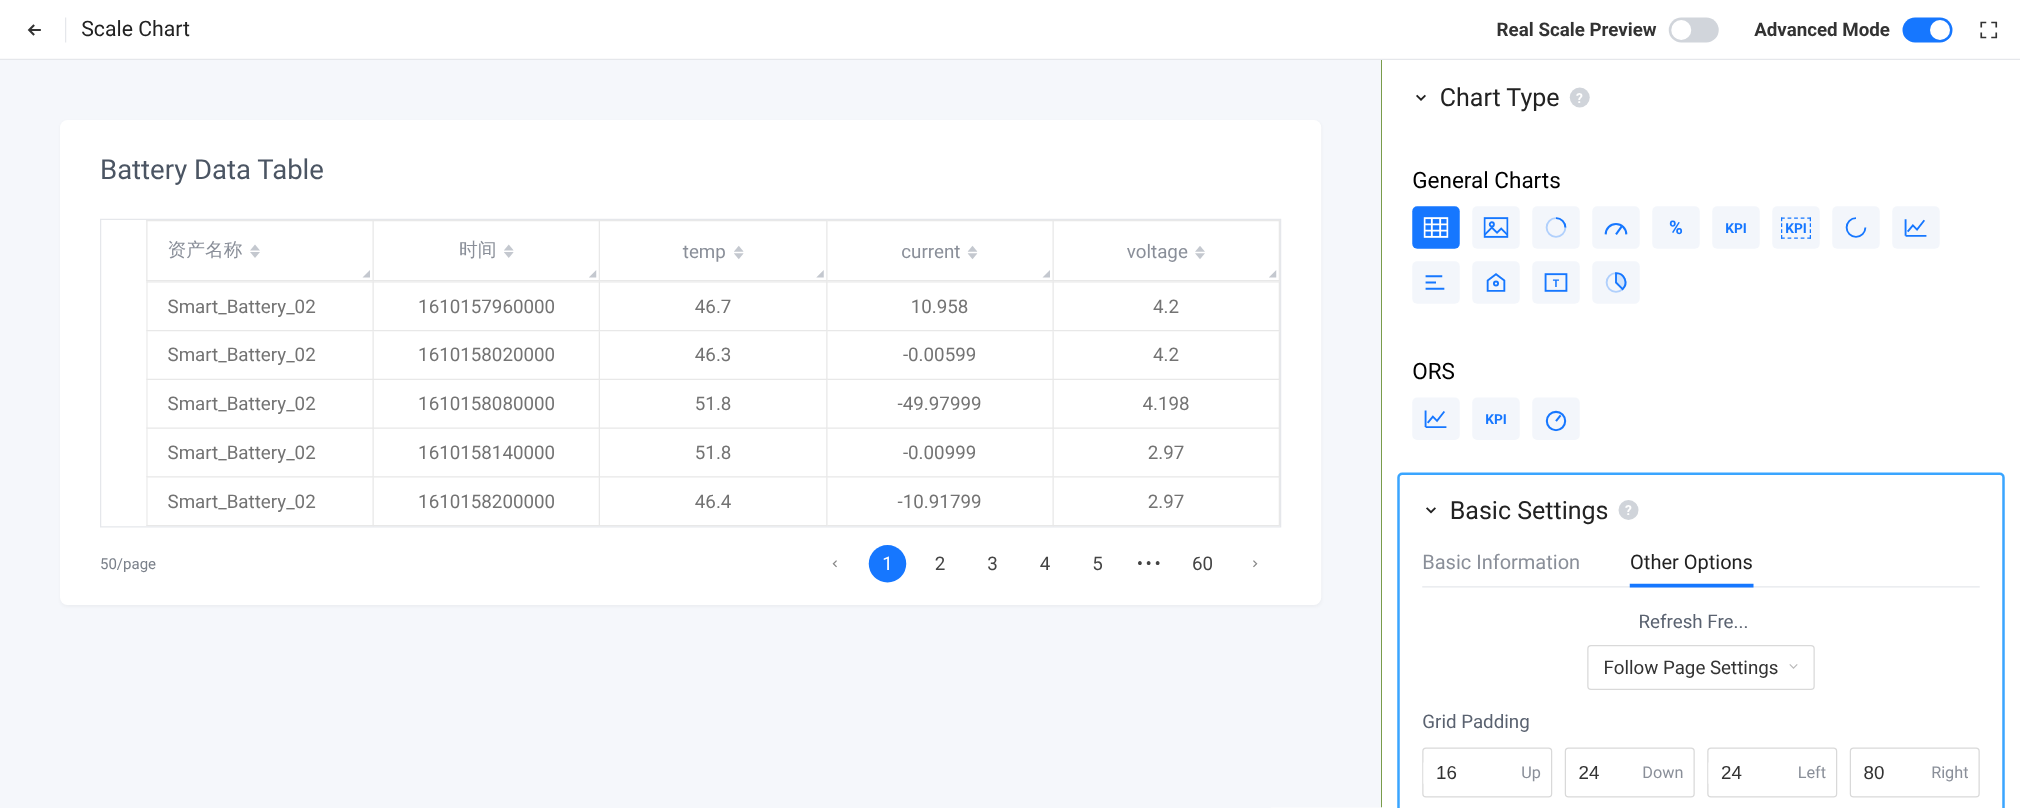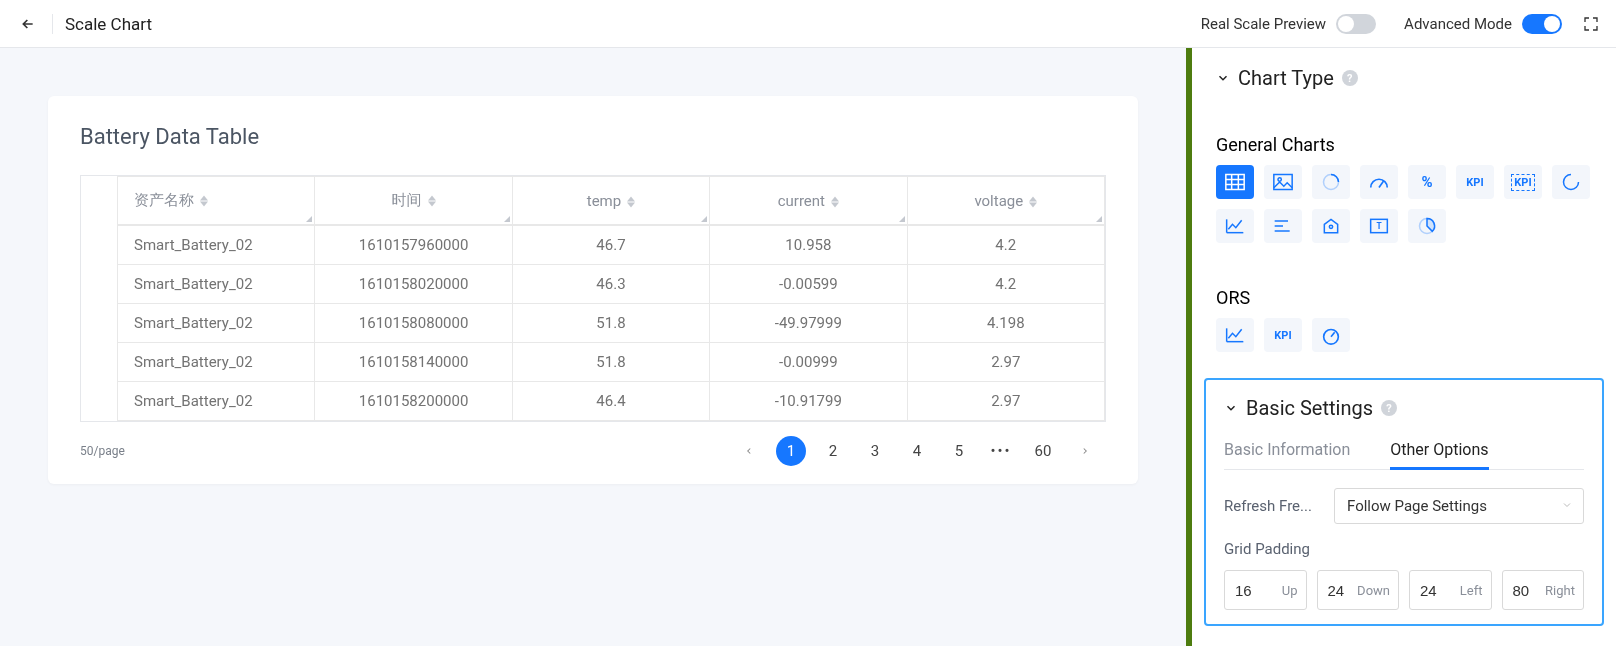--- a/index.html
+++ b/index.html
@@ -28,21 +28,21 @@
   }
   .header-divider {
     width: 1px; height: 20px; background: #e5e7eb; margin: 0 12px;
   }
   .header-title {
     font-size: 17px;
     color: #222;
   }
   .header-spacer { flex: 1; }
   .toggle-group {
-    display: flex; align-items: center; gap: 10px; margin-left: 28px;
+    display: flex; align-items: center; gap: 10px; margin-left: 28px; font-weight: bold;
   }
   .toggle-label { font-size: 15px; color: #333; }
   .switch {
     width: 40px; height: 20px; border-radius: 10px;
     position: relative; cursor: pointer;
   }
   .switch-off { background: #d1d5db; }
   .switch-on { background: #1677ff; }
   .switch-knob {
     position: absolute; top: 2px; width: 16px; height: 16px;
@@ -135,21 +135,21 @@
     display: flex; align-items: center; justify-content: center;
     margin: 0 6px; cursor: pointer; border-radius: 50%;
     font-size: 15px; color: #444;
   }
   .page-btn.active { background: #1677ff; color: #fff; }
   .page-arrow { color: #888; }
   .page-ellipsis { letter-spacing: 2px; }
 
   
   .sidebar {
-    width: 430px; border-left: 6px solid #4d7c0f;
+    width: 511px; border-left: 1px solid #4d7c0f;
     background: #fff; overflow-y: auto;
   }
   .section {
     padding: 18px 24px 12px;
   }
   .section-header {
     display: flex; align-items: center; gap: 8px;
     font-size: 20px; color: #222; margin-bottom: 12px;
     cursor: pointer;
   }
@@ -182,21 +182,21 @@
   .tabs {
     display: flex; border-bottom: 1px solid #e5e7eb; margin: 10px 6px 18px;
   }
   .tab {
     padding: 8px 0; margin-right: 40px; cursor: pointer;
     font-size: 16px; color: #8a8f99;
   }
   .tab.active { color: #222; border-bottom: 3px solid #1677ff; margin-bottom: -1px; }
 
   .form-row {
-    display: flex; align-items: center; gap: 10px; margin: 0 6px 16px;
+    display: flex; align-items: center; gap: 10px; margin: 0 6px 16px; flex-direction: column;
   }
   .form-label { width: 100px; color: #5a6270; font-size: 15px; overflow:hidden;text-overflow:ellipsis;white-space:nowrap;}
   .select {
     flex: 1; border: 1px solid #d9d9d9; border-radius: 3px;
     padding: 8px 28px 8px 12px; font-size: 15px;
     position: relative; cursor: pointer; color:#333;
   }
   .select-arrow {
     position: absolute; right: 10px; top: 50%; transform: translateY(-50%);
     color: #bbb;

